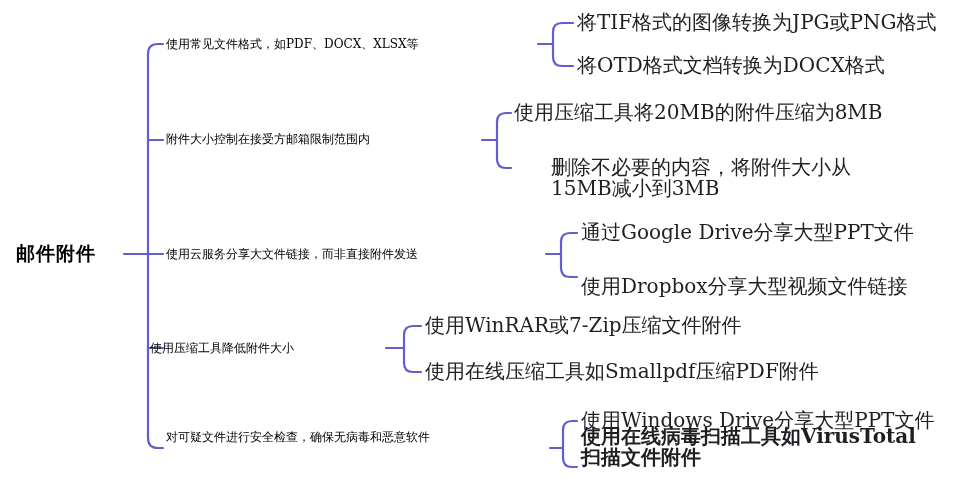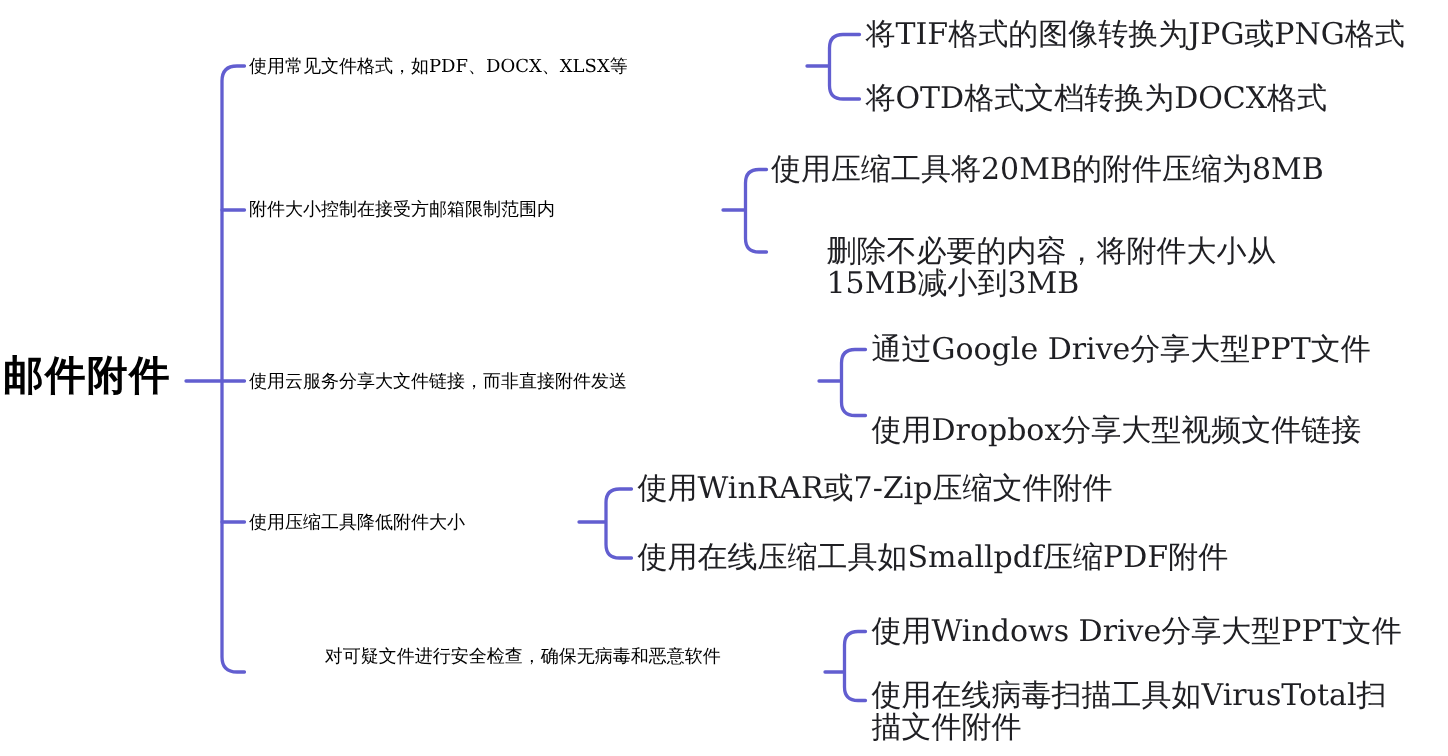--- a/index.html
+++ b/index.html
@@ -8,47 +8,47 @@
     --leaf-text:#1f1f23;
     --background:#ffffff;
   }
   *{margin:0;padding:0;box-sizing:border-box;}
   html,body{width:965px;height:504px;overflow:hidden;background:var(--background);}
   body{position:relative;font-family:"DejaVu Serif","Liberation Serif",serif;}
   svg.connectors{position:absolute;left:0;top:0;width:965px;height:504px;}
   svg.connectors path{fill:none;stroke:var(--connector);stroke-width:2.2;stroke-linecap:round;}
   .node{position:absolute;color:var(--leaf-text);}
   .root{
-    left:2px;top:236px;
-    font-size:27px;line-height:34px;font-weight:700;
-    color:var(--branch-text);letter-spacing:1px;white-space:nowrap;font-family:Liberation Mono, monospace;
+    left:16px;top:236px;
+    font-size:19px;line-height:34px;font-weight:700;
+    color:var(--branch-text);letter-spacing:1px;white-space:nowrap;
   }
   .branch{
     font-size:12px;line-height:22px;font-weight:400;
     color:var(--branch-text);white-space:nowrap;
   }
   .leaf{
     font-size:20px;line-height:21px;font-weight:400;white-space:nowrap;
   }
   .wrap{white-space:normal;word-break:break-word;}
   .b1{left:166px;top:33px;}
   .b2{left:166px;top:128px;}
   .b3{left:166px;top:243px;}
-  .b4{left:166px;top:337px;}
-  .b5{left:166px;top:426px;width:365px;text-align:center;}
+  .b4{left:150px;top:337px;}
+  .b5{left:166px;top:426px;width:365px;}
   .l1a{left:577px;top:12px;}
   .l1b{left:577px;top:55px;text-align:right;}
   .l2a{left:514px;top:102px;}
   .l2b{left:514px;top:157px;width:350px;margin-left:37px;}
   .l3a{left:581px;top:222px;}
   .l3b{left:581px;top:266px;margin-top:10px;}
   .l4a{left:425px;top:315px;}
   .l4b{left:425px;top:361px;}
   .l5a{left:581px;top:410px;}
-  .l5b{left:581px;top:453px;width:345px;}
+  .l5b{left:581px;top:426px;width:345px;font-weight:bold;}
 </style>
 </head>
 <body>
 
 <svg class="connectors" viewBox="0 0 965 504" aria-hidden="true">
   <path d="M 124 254 H 163"></path>
   <path d="M 163 44 H 158 Q 148 44 148 54 V 438 Q 148 448 158 448 H 163"></path>
   <path d="M 148 140 H 163"></path>
   <path d="M 148 348 H 163"></path>
   <path d="M 538 44 H 553 M 573 23 H 562 Q 553 23 553 32 V 57 Q 553 66 562 66 H 573"></path>

